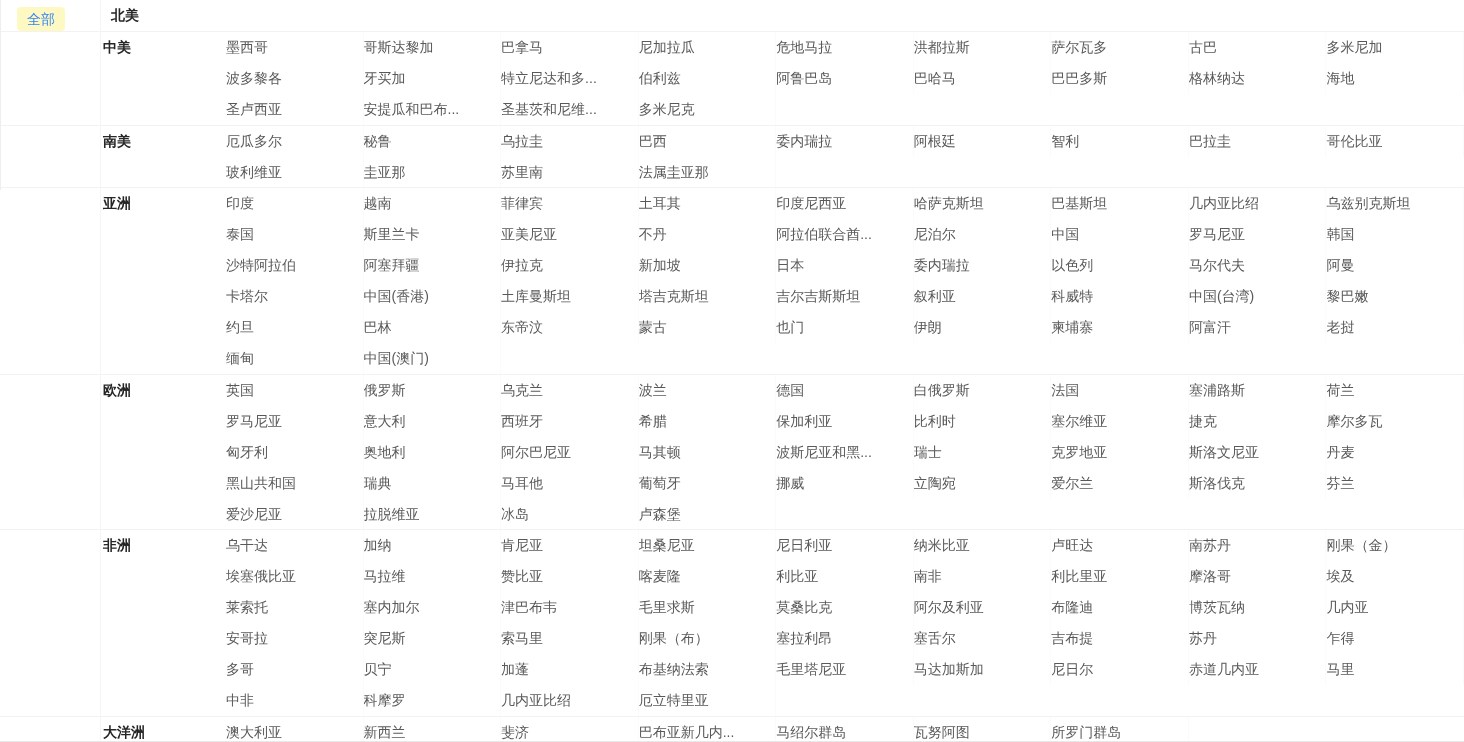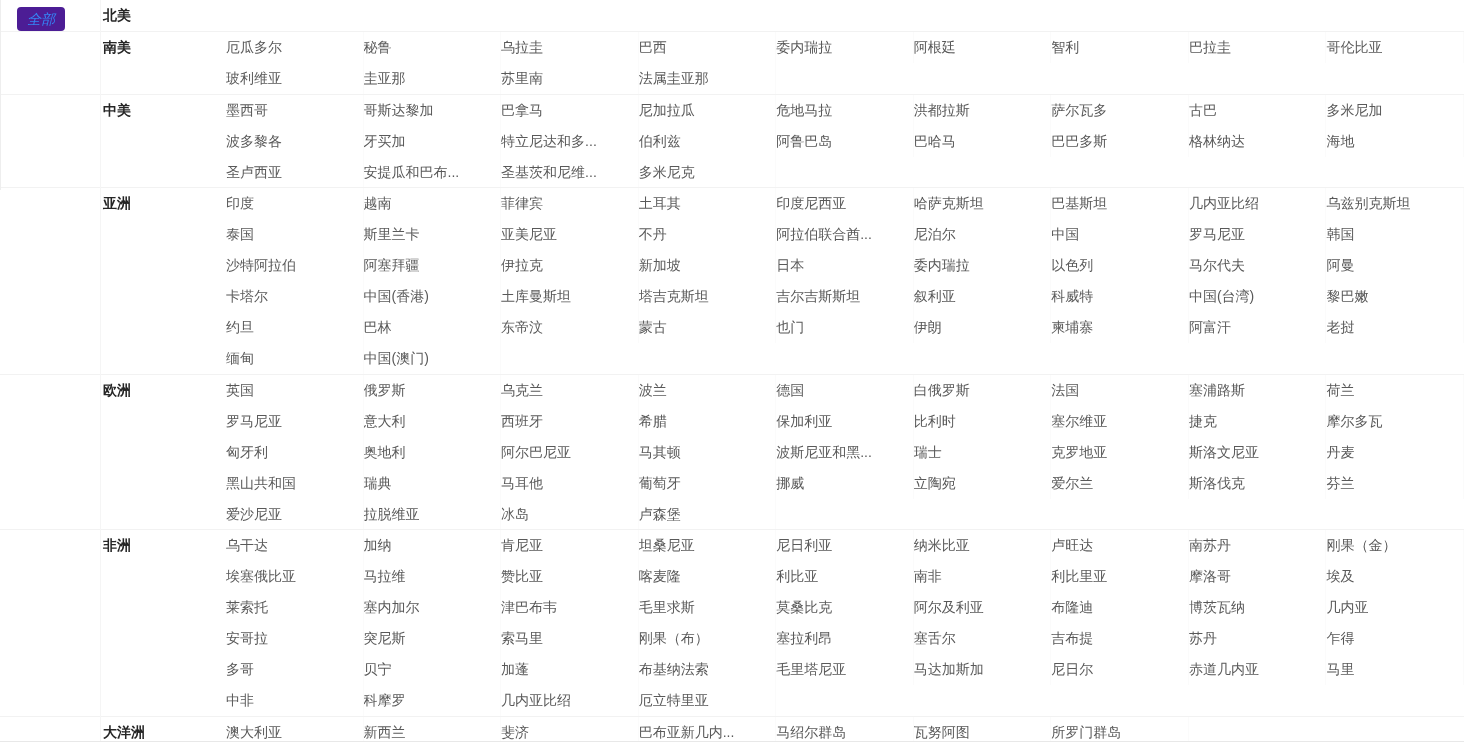--- a/index.html
+++ b/index.html
@@ -19,21 +19,21 @@
     position: absolute;
     inset: 0;
     display: flex;
     flex-direction: column;
   }
   .group {
     display: grid;
     grid-template-columns: 100px 126px 1fr;
     border-top: 1px solid #f2f2f2;
   }
-  .group:first-child { border-top: none; }
+  .group:first-child { border-top: none; gap: 8px; }
   .gutter { }
   .cell {
     height: 30.92px;
     line-height: 30.92px;
     font-size: 14px;
     white-space: nowrap;
     overflow: hidden;
   }
   .continent {
     color: #262626;
@@ -91,39 +91,20 @@
 </style>
 </head>
 <body>
 
 <div id="screen">
 
   <div class="region-table">
       <div class="group">
     <div class="gutter"></div>
     <div class="cell continent">北美</div>
-  </div>
-      <div class="group">
-    <div class="gutter"></div>
-    <div class="cell continent">南美</div>
-    <div class="country-grid">
-          <div class="cell country">厄瓜多尔</div>
-          <div class="cell country">秘鲁</div>
-          <div class="cell country">乌拉圭</div>
-          <div class="cell country">巴西</div>
-          <div class="cell country">委内瑞拉</div>
-          <div class="cell country">阿根廷</div>
-          <div class="cell country">智利</div>
-          <div class="cell country">巴拉圭</div>
-          <div class="cell country">哥伦比亚</div>
-          <div class="cell country">玻利维亚</div>
-          <div class="cell country">圭亚那</div>
-          <div class="cell country">苏里南</div>
-          <div class="cell country">法属圭亚那</div>
-        </div>
   </div>
       <div class="group">
     <div class="gutter"></div>
     <div class="cell continent">中美</div>
     <div class="country-grid">
           <div class="cell country">墨西哥</div>
           <div class="cell country">哥斯达黎加</div>
           <div class="cell country">巴拿马</div>
           <div class="cell country">尼加拉瓜</div>
           <div class="cell country">危地马拉</div>
@@ -137,20 +118,39 @@
           <div class="cell country">伯利兹</div>
           <div class="cell country">阿鲁巴岛</div>
           <div class="cell country">巴哈马</div>
           <div class="cell country">巴巴多斯</div>
           <div class="cell country">格林纳达</div>
           <div class="cell country">海地</div>
           <div class="cell country">圣卢西亚</div>
           <div class="cell country">安提瓜和巴布...</div>
           <div class="cell country">圣基茨和尼维...</div>
           <div class="cell country">多米尼克</div>
+        </div>
+  </div>
+      <div class="group">
+    <div class="gutter"></div>
+    <div class="cell continent">南美</div>
+    <div class="country-grid">
+          <div class="cell country">厄瓜多尔</div>
+          <div class="cell country">秘鲁</div>
+          <div class="cell country">乌拉圭</div>
+          <div class="cell country">巴西</div>
+          <div class="cell country">委内瑞拉</div>
+          <div class="cell country">阿根廷</div>
+          <div class="cell country">智利</div>
+          <div class="cell country">巴拉圭</div>
+          <div class="cell country">哥伦比亚</div>
+          <div class="cell country">玻利维亚</div>
+          <div class="cell country">圭亚那</div>
+          <div class="cell country">苏里南</div>
+          <div class="cell country">法属圭亚那</div>
         </div>
   </div>
       <div class="group">
     <div class="gutter"></div>
     <div class="cell continent">亚洲</div>
     <div class="country-grid">
           <div class="cell country">印度</div>
           <div class="cell country">越南</div>
           <div class="cell country">菲律宾</div>
           <div class="cell country">土耳其</div>
@@ -308,18 +308,18 @@
           <div class="cell country">新西兰</div>
           <div class="cell country">斐济</div>
           <div class="cell country">巴布亚新几内...</div>
           <div class="cell country">马绍尔群岛</div>
           <div class="cell country">瓦努阿图</div>
           <div class="cell country">所罗门群岛</div>
         </div>
   </div>
     </div>
 
-  <div class="all-button" style="background: #4c1d95; color: rgb(53, 133, 245); font-style: italic;">全部</div>
+  <div class="all-button" style="background: #fef9c3; color: rgb(53, 133, 245);">全部</div>
 
   <div class="left-edge"></div>
   <div class="gutter-line"></div>
   <div class="bottom-line"></div>
 </div>
 
 </body></html>

